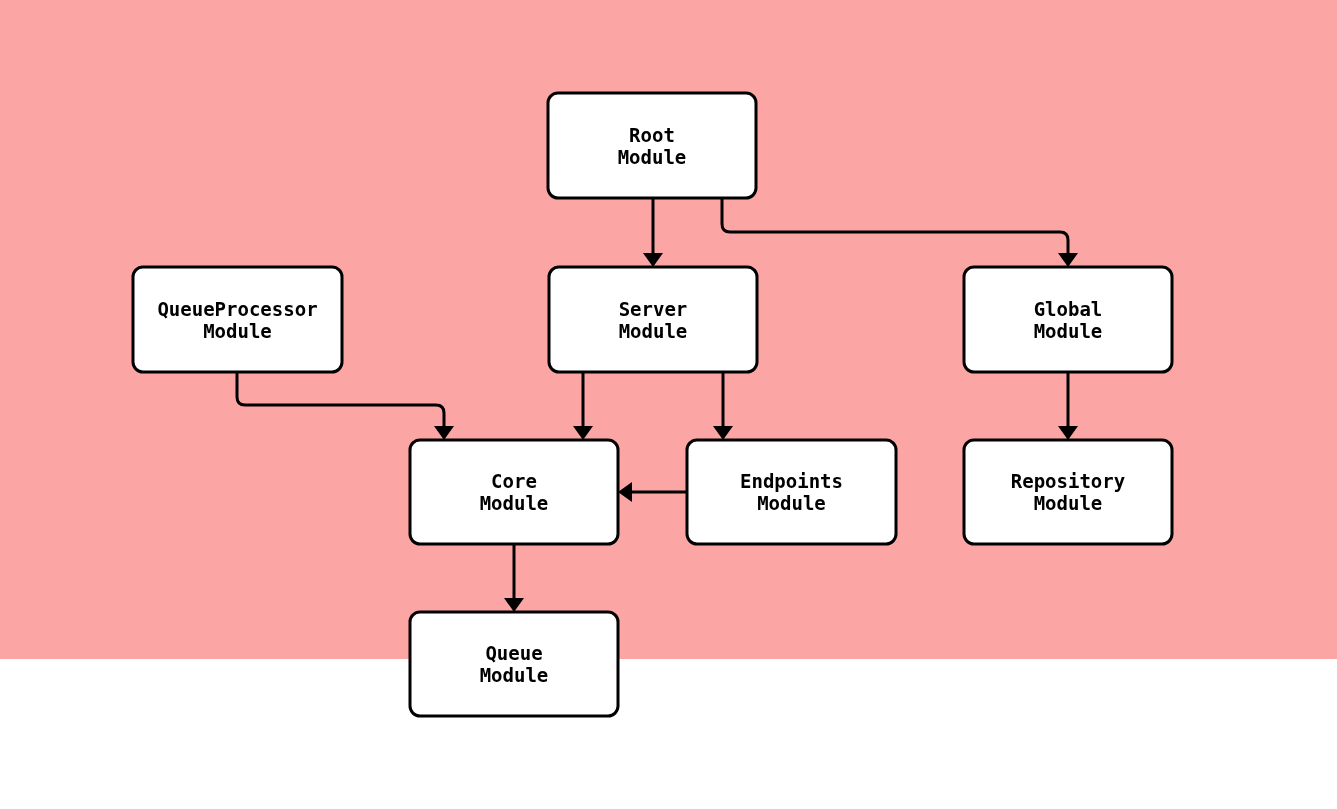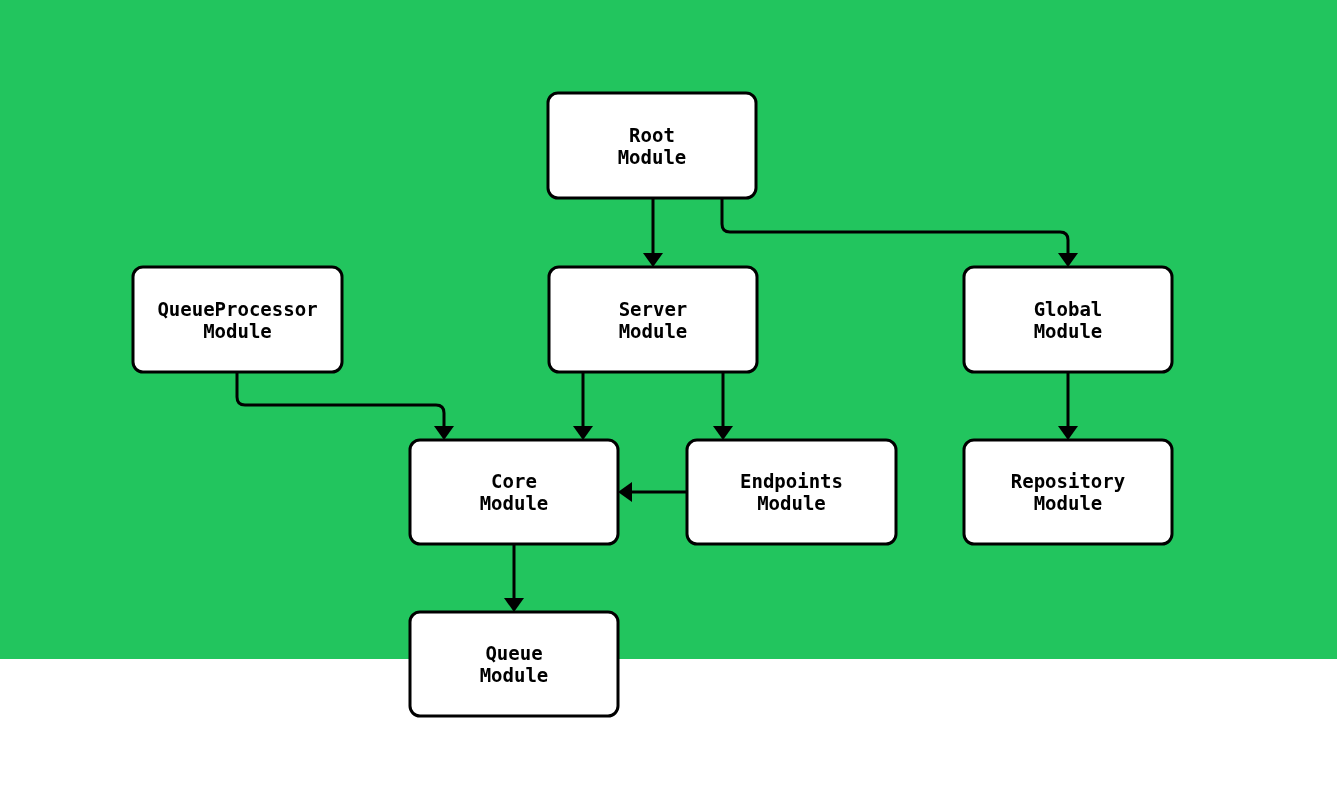--- a/index.html
+++ b/index.html
@@ -7,21 +7,21 @@
     padding: 0;
     background: #ffffff;
     width: 1337px;
     height: 809px;
     overflow: hidden;
   }
   .canvas {
     position: relative;
     width: 1337px;
     height: 659px;
-    background: #22c55e;
+    background: #fca5a5;
   }
   svg { display: block; }
   .node-rect {
     fill: #ffffff;
     stroke: #000000;
     stroke-width: 3px;
   }
   .node-label {
     font-family: "DejaVu Sans Mono", "Liberation Mono", monospace;
     font-weight: bold;

